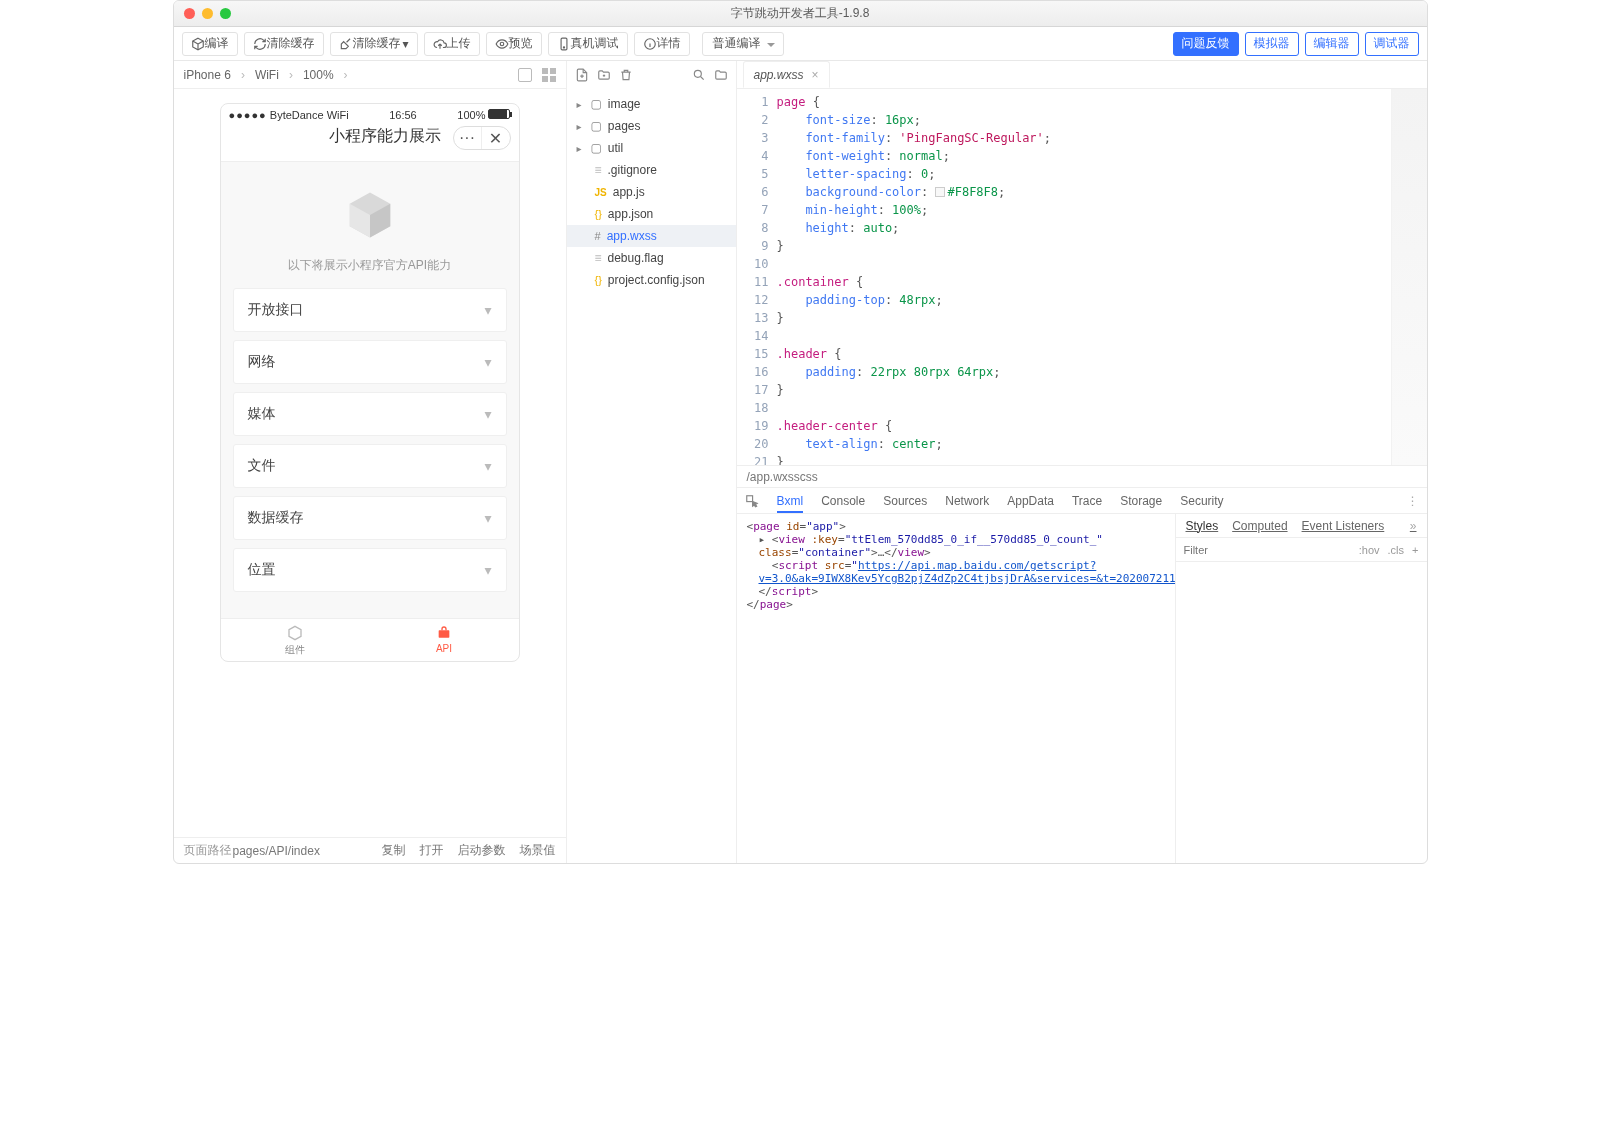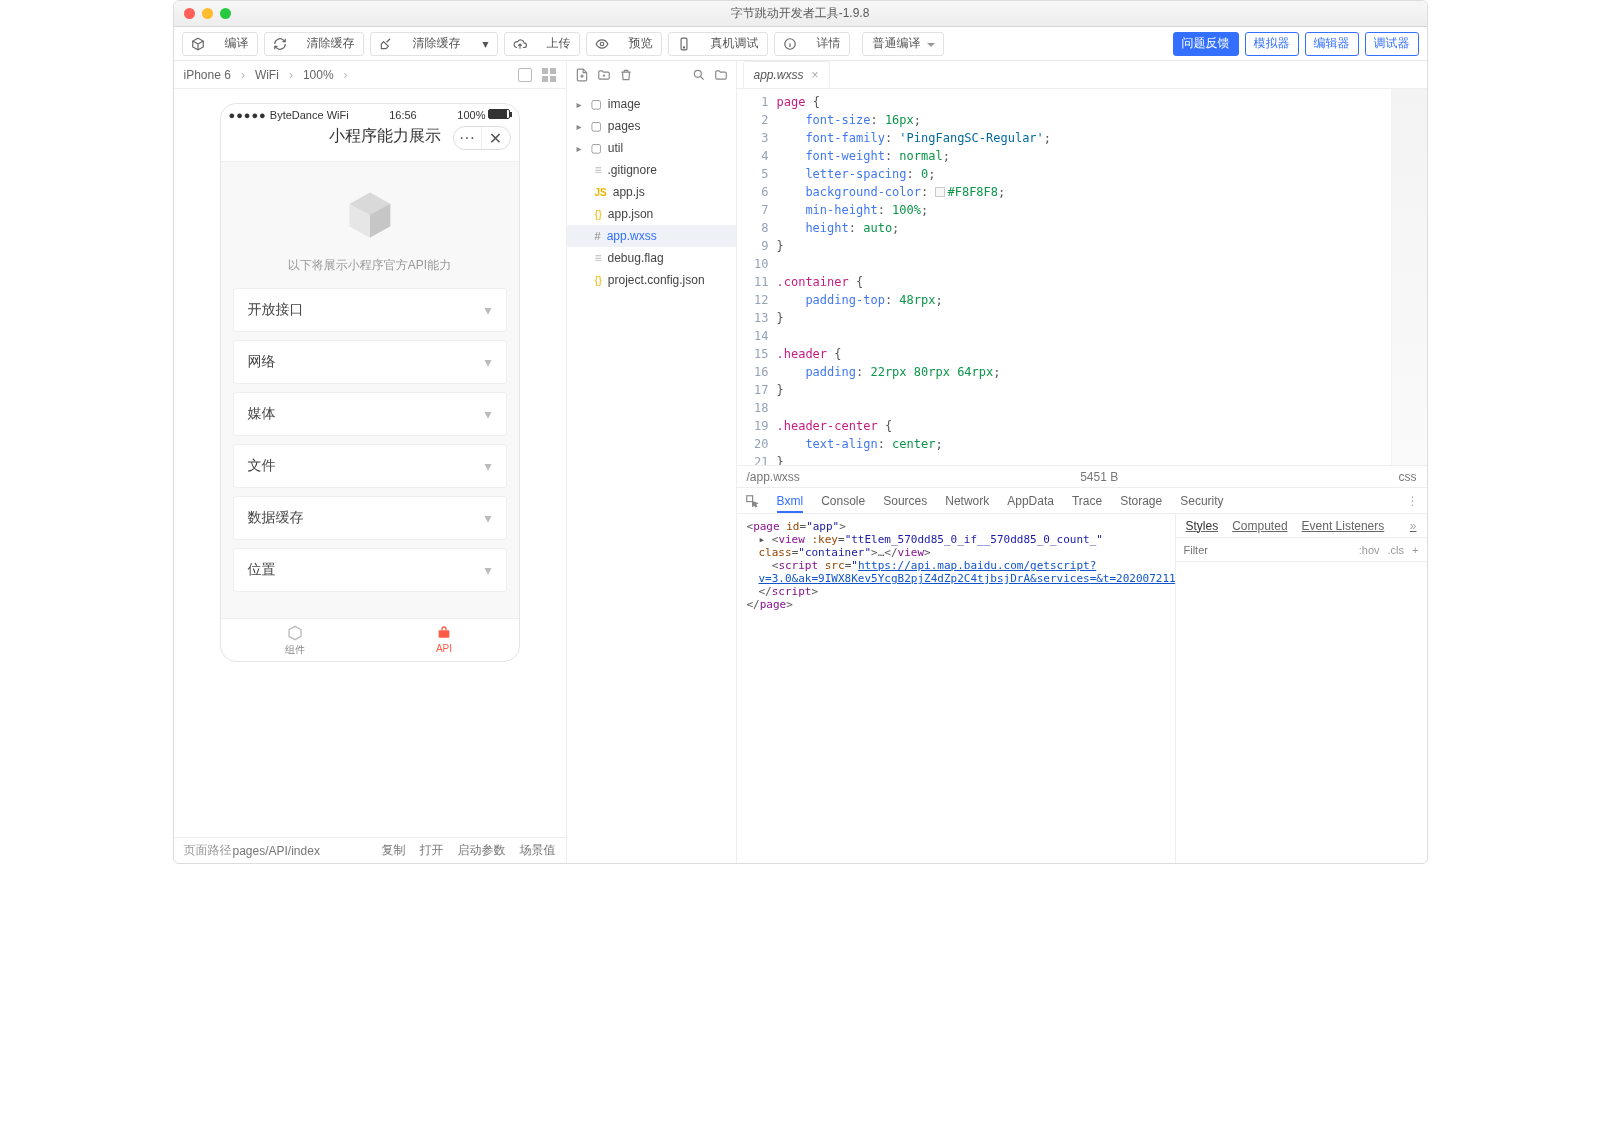--- a/index.html
+++ b/index.html
@@ -4,39 +4,39 @@
 <style>
 * { box-sizing: border-box; margin: 0; padding: 0; }
 body { font-family: -apple-system, "PingFang SC", "Helvetica Neue", Arial, sans-serif; font-size: 12px; color: #333; background: #fff; }
 .window { width: 1255px; height: 864px; margin: 0 auto; border: 1px solid #ddd; border-radius: 6px; overflow: hidden; display: flex; flex-direction: column; }
 .titlebar { height: 26px; background: linear-gradient(#f7f7f7,#ededed); display: flex; align-items: center; padding: 0 10px; position: relative; border-bottom: 1px solid #d6d6d6; }
 .traffic { display: flex; gap: 7px; }
 .traffic span { width: 11px; height: 11px; border-radius: 50%; display: inline-block; }
 .tl-close { background: #ff5f57; } .tl-min { background: #febc2e; } .tl-max { background: #28c840; }
 .titlebar .title { position: absolute; left: 0; right: 0; text-align: center; color: #5a5a5a; font-size: 12px; pointer-events: none; }
 .toolbar { height: 34px; display: flex; align-items: center; padding: 0 8px; border-bottom: 1px solid #e8e8e8; gap: 6px; }
-.tbtn { display: inline-flex; align-items: center; gap: 20px; height: 24px; padding: 0 8px; border: 1px solid #e2e2e2; border-radius: 3px; background: #fff; color: #555; cursor: pointer; font-size: 12px; }
+.tbtn { display: inline-flex; align-items: center; gap: 0; height: 24px; padding: 0 8px; border: 1px solid #e2e2e2; border-radius: 3px; background: #fff; color: #555; cursor: pointer; font-size: 12px; }
 .tbtn .caret { margin-left: 2px; }
 .toolbar .spacer { flex: 1; }
 .tbtn.primary { background: #3370ff; color: #fff; border-color: #3370ff; }
 .tbtn.outline { border-color: #3370ff; color: #3370ff; background: #fff; }
 .dropdown { display: inline-flex; align-items: center; height: 24px; padding: 0 22px 0 10px; border: 1px solid #e2e2e2; border-radius: 3px; background: #fff; color: #555; font-size: 12px; position: relative; margin-left: 6px; }
 .dropdown::after { content: ""; position: absolute; right: 8px; top: 10px; border: 4px solid transparent; border-top-color: #999; }
 .icon { width: 14px; height: 14px; display: inline-block; }
 .devrow { height: 28px; display: flex; align-items: center; border-bottom: 1px solid #eee; padding: 0 10px; color: #666; font-size: 12px; gap: 2px; }
 .devrow .crumb { display: flex; align-items: center; gap: 10px; }
 .chev { color: #bbb; }
 .devrow .right { margin-left: auto; display: flex; gap: 10px; color: #999; }
 .sq { width: 14px; height: 14px; border: 1px solid #bbb; border-radius: 2px; }
 .grid4 { width: 14px; height: 14px; display: inline-grid; grid-template-columns: 1fr 1fr; grid-template-rows: 1fr 1fr; gap: 2px; }
 .grid4 i { background: #bbb; }
 .main { flex: 1; display: flex; overflow: hidden; }
 .leftcol { width: 393px; display: flex; flex-direction: column; border-right: 1px solid #eee; }
 .simwrap { flex: 1; display: flex; align-items: flex-start; justify-content: center; padding-top: 14px; }
-.phone { width: 300px; border: 1px solid #e5e5e5; border-radius: 16px; background: #fff; }
+.phone { width: 300px; border: 1px solid #e5e5e5; border-radius: 8px; background: #fff; }
 .statusbar { display: flex; align-items: center; justify-content: space-between; padding: 5px 8px; font-size: 11px; }
 .dots { letter-spacing: 1px; }
 .batt { display:inline-block; width:22px; height:10px; border:1px solid #333; border-radius:2px; position:relative;}
 .batt::after{content:"";position:absolute;right:-3px;top:2px;width:2px;height:5px;background:#333;}
 .batt i{display:block;height:100%;width:90%;background:#333;}
 .navbar { display: flex; align-items: flex-start; justify-content: center; position: relative; height: 36px; border-bottom: 1px solid #eee; font-size: 16px; padding-left: 31px; }
 .navbar .capsule { position: absolute; right: 8px; display: flex; border: 1px solid #ddd; border-radius: 14px; overflow: hidden; }
 .navbar .capsule span { width: 28px; height: 22px; display: flex; align-items: center; justify-content: center; color: #555; }
 .navbar .capsule span:first-child { border-right: 1px solid #eee; }
 .pbody { background: #f8f8f8; padding: 18px 12px; }
@@ -66,21 +66,21 @@
 .fi-css { color: #888; font-size: 11px; }
 .fi-txt { color: #bbb; }
 .editcol { flex: 1; display: flex; flex-direction: column; overflow: hidden; }
 .edtabs { height: 28px; border-bottom: 1px solid #eee; display: flex; align-items: flex-end; }
 .edtab { height: 27px; display: inline-flex; align-items: center; gap: 8px; padding: 0 10px; border: 1px solid #eee; border-bottom: 1px solid #fff; border-radius: 3px 3px 0 0; font-size: 12px; font-style: italic; color: #555; margin-left: 6px; }
 .edtab .x { color: #aaa; font-style: normal; cursor: pointer; }
 .editor { flex: 1; display: flex; overflow: hidden; position: relative; font-family: Menlo, Consolas, monospace; font-size: 12px; }
 .gutter { width: 40px; text-align: right; padding: 4px 8px 4px 0; color: #94a3b8; background: #fff; user-select: none; line-height: 18px; }
 .code { flex: 1; padding: 4px 0; white-space: pre; line-height: 18px; overflow: hidden; }
 .minimap { width: 36px; background: linear-gradient(#f3f3f3,#fafafa); border-left: 1px solid #f2f2f2; }
-.tok-sel { color: #c41d7f; } .tok-prop { color: #4078f2; } .tok-num { color: #0a9549; } .tok-str { color: #0369a1; } .tok-kw { color: #0a9549; } .tok-punc { color: #555; }
+.tok-sel { color: #c41d7f; } .tok-prop { color: #4078f2; } .tok-num { color: #0a9549; } .tok-str { color: #be185d; } .tok-kw { color: #0a9549; } .tok-punc { color: #555; }
 .swatch { display: inline-block; width: 10px; height: 10px; border: 1px solid #ccc; background: #f8f8f8; vertical-align: -1px; margin-right: 2px; }
 .edstatus { height: 22px; border-top: 1px solid #eee; display: flex; align-items: center; padding: 0 10px; color: #777; font-size: 12px; }
 .edstatus .mid { flex: 1; text-align: center; }
 .devtools { height: 376px; border-top: 1px solid #eee; display: flex; flex-direction: column; }
 .dttabs { height: 26px; border-bottom: 1px solid #eee; display: flex; align-items: center; padding: 0 8px; gap: 18px; color: #666; }
 .dttabs .dtab { cursor: pointer; }
 .dttabs .dtab.active { color: #3370ff; border-bottom: 2px solid #3370ff; padding-bottom: 3px; }
 .dttabs .right { margin-left: auto; color: #aaa; }
 .dtbody { flex: 1; display: flex; overflow: hidden; }
 .elpanel { flex: 1; padding: 6px 10px; font-family: Menlo, Consolas, monospace; font-size: 11px; color: #555; overflow: auto; }
@@ -359,21 +359,20 @@
 <span class="tok-sel">.header-center</span><span class="tok-punc"> {</span>
 <span class="tok-prop">    text-align</span><span class="tok-punc">: </span><span class="tok-kw">center</span><span class="tok-punc">;</span>
 <span class="tok-punc">}</span>
 <span class="tok-punc"></span>
 
 </div>
         <div class="minimap"></div>
       </div>
       <div class="edstatus">
         <span>/app.wxss</span>
-        <span class="mid">5451 B</span>
         <span>css</span>
       </div>
 
       <div class="devtools">
         <div class="dttabs">
           <svg class="icon" viewBox="0 0 24 24" fill="none" stroke="#888" stroke-width="2">
               <rect x="3" y="3" width="10" height="10"></rect>
               <path d="M13 13l8 3-3 2 2 3-2 1-2-3-3 2z" fill="#888"></path>
             </svg>
           <span id="dttabs"><span class="dtab active" style="margin-right: 18px;">Bxml</span><span class="dtab" style="margin-right: 18px;">Console</span><span class="dtab" style="margin-right: 18px;">Sources</span><span class="dtab" style="margin-right: 18px;">Network</span><span class="dtab" style="margin-right: 18px;">AppData</span><span class="dtab" style="margin-right: 18px;">Trace</span><span class="dtab" style="margin-right: 18px;">Storage</span><span class="dtab" style="margin-right: 18px;">Security</span></span>

